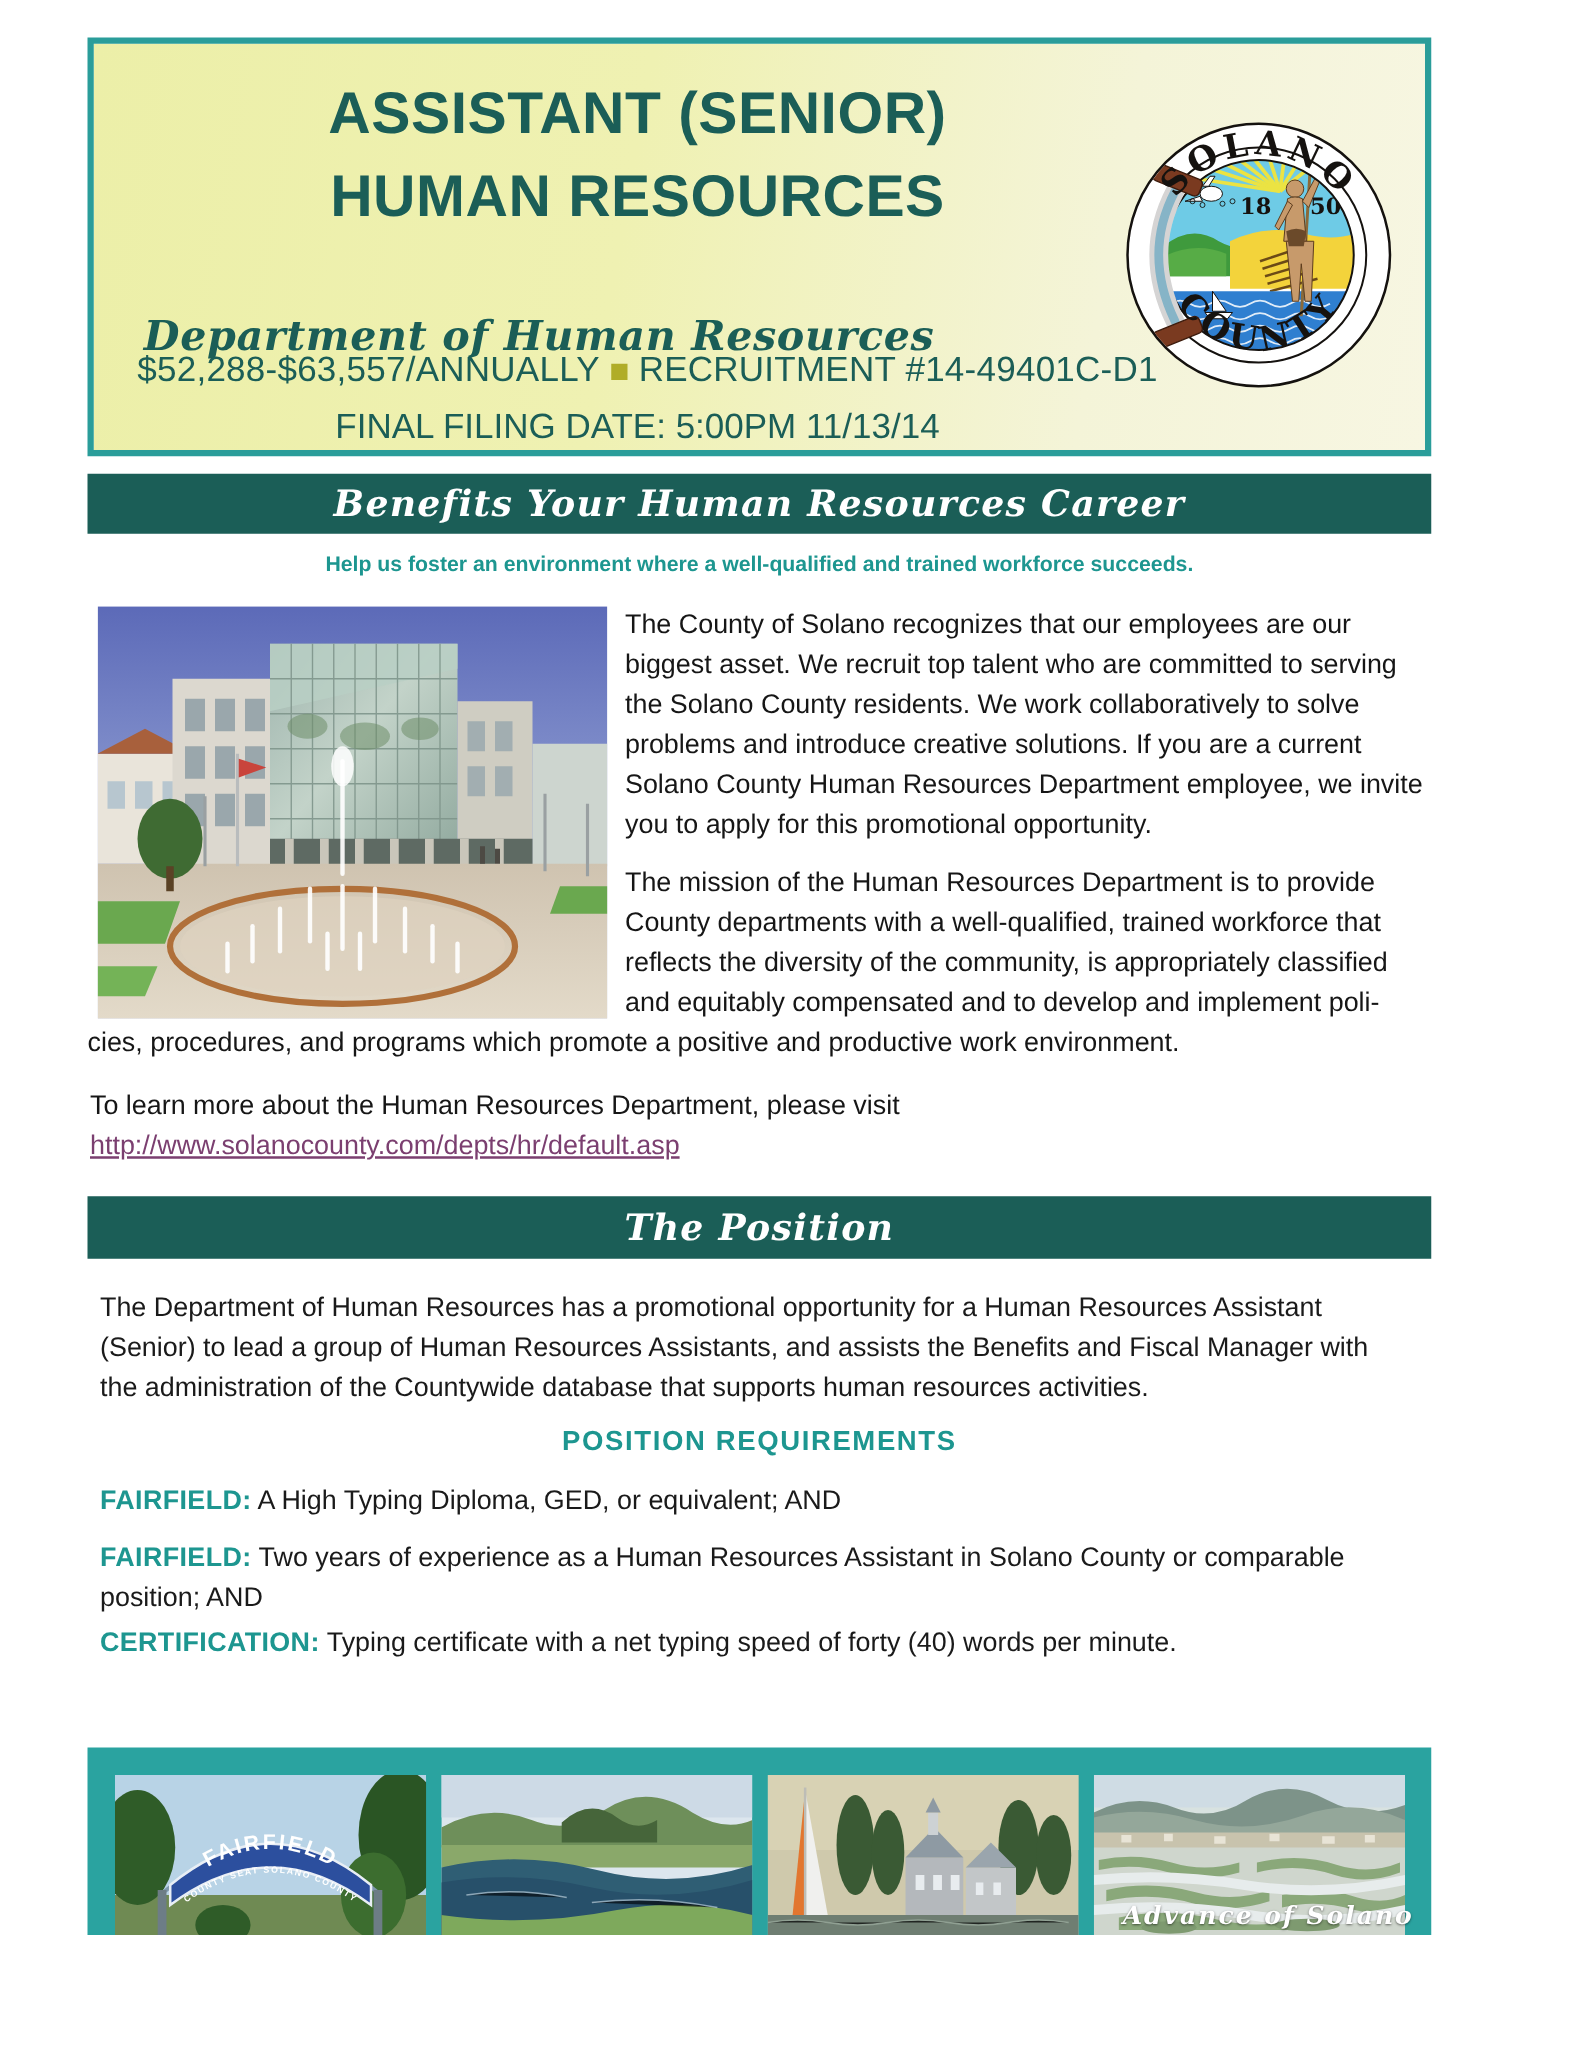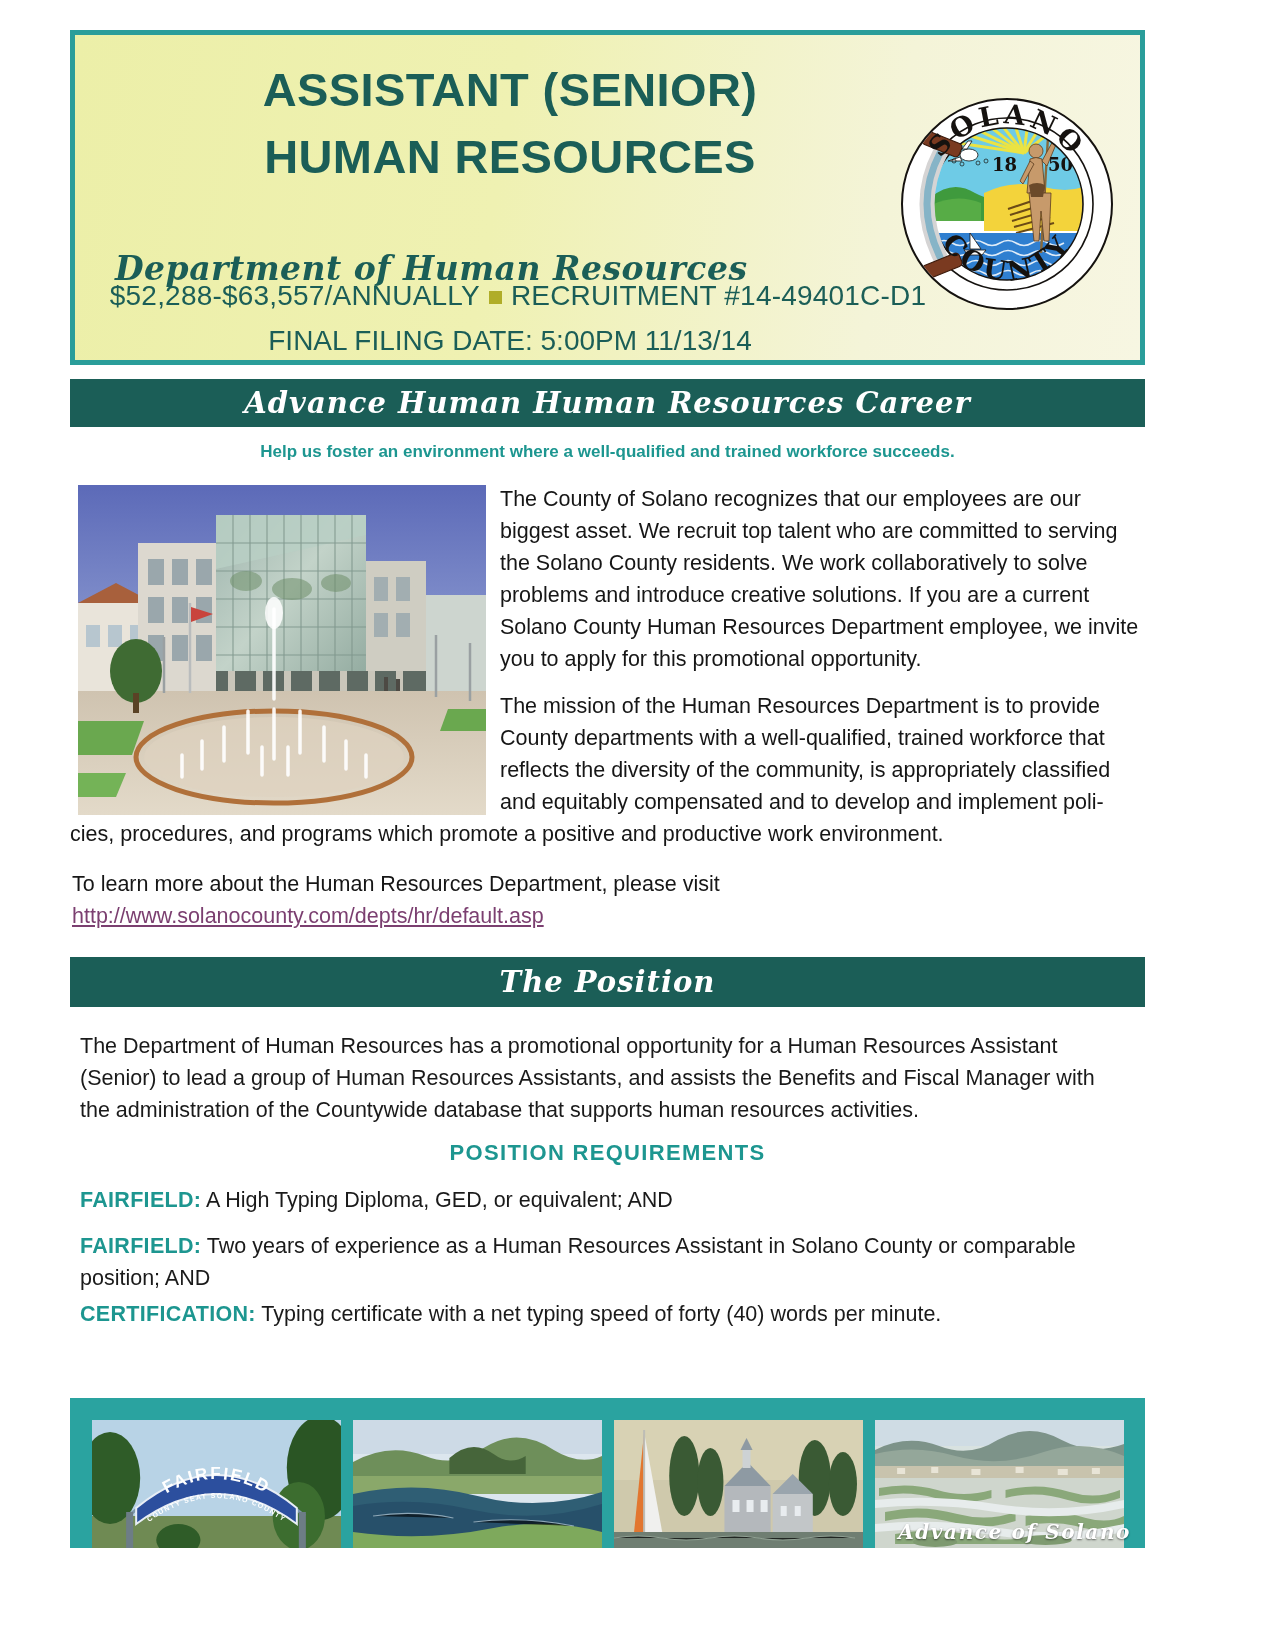--- a/index.html
+++ b/index.html
@@ -339,21 +339,21 @@
           <textPath href="#arcTop" startOffset="50%" text-anchor="middle">SOLANO</textPath>
         </text>
         <text font-family="DejaVu Serif, serif" font-size="27" font-weight="bold" fill="#15120f" letter-spacing="4">
           <textPath href="#arcBot" startOffset="50%" text-anchor="middle">COUNTY</textPath>
         </text>
       </svg>
     </div>
   </div>
 </div>
 
-<div class="banner" id="banner-career">Advance Human Human Resources Career</div>
+<div class="banner" id="banner-career">Benefits Your Human Resources Career</div>
 
 <div class="tagline">Help us foster an environment where a well-qualified and trained workforce succeeds.</div>
 
 <div class="photo-building">
   <svg viewBox="0 0 408 330" width="408" height="330" preserveAspectRatio="none">
     <defs>
       <linearGradient id="skyG" x1="0" y1="0" x2="0" y2="1">
         <stop offset="0%" stop-color="#5c6ab8"></stop>
         <stop offset="55%" stop-color="#8f9dd2"></stop>
         <stop offset="100%" stop-color="#c3cbe4"></stop>

